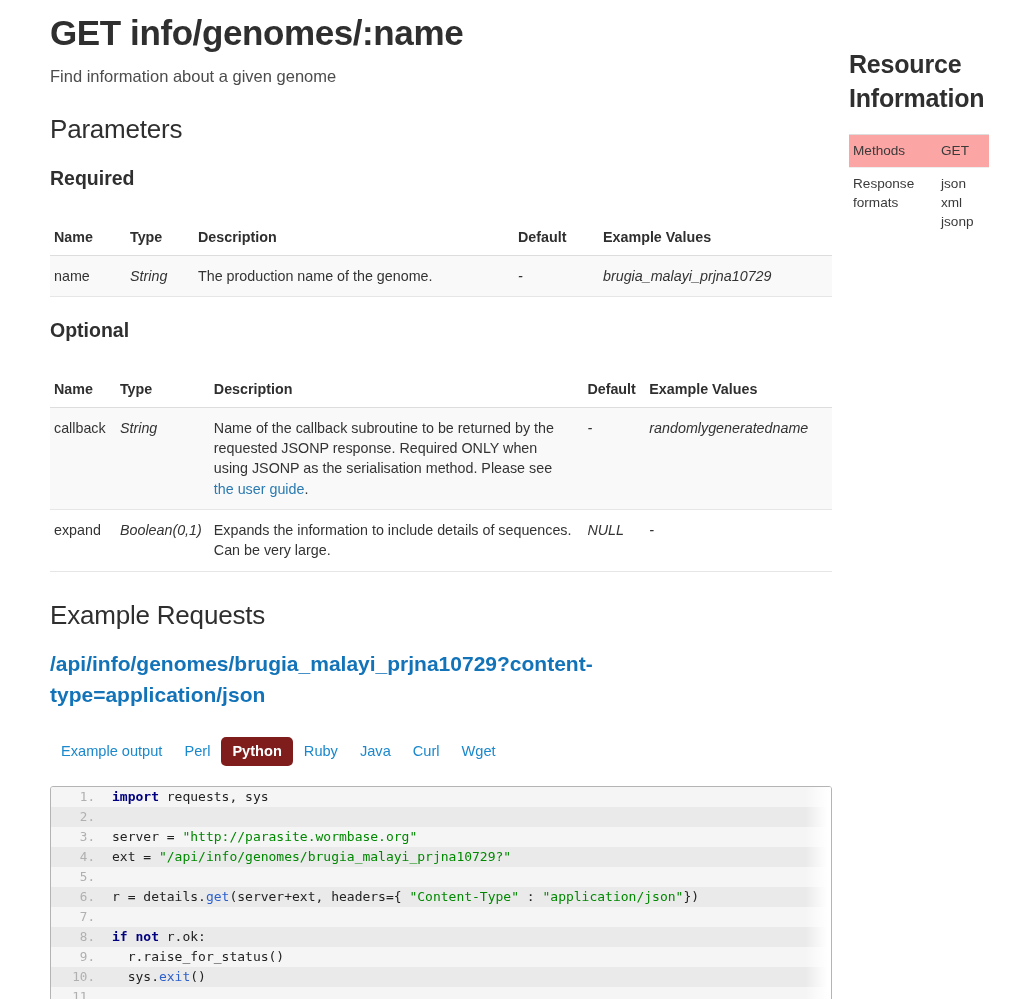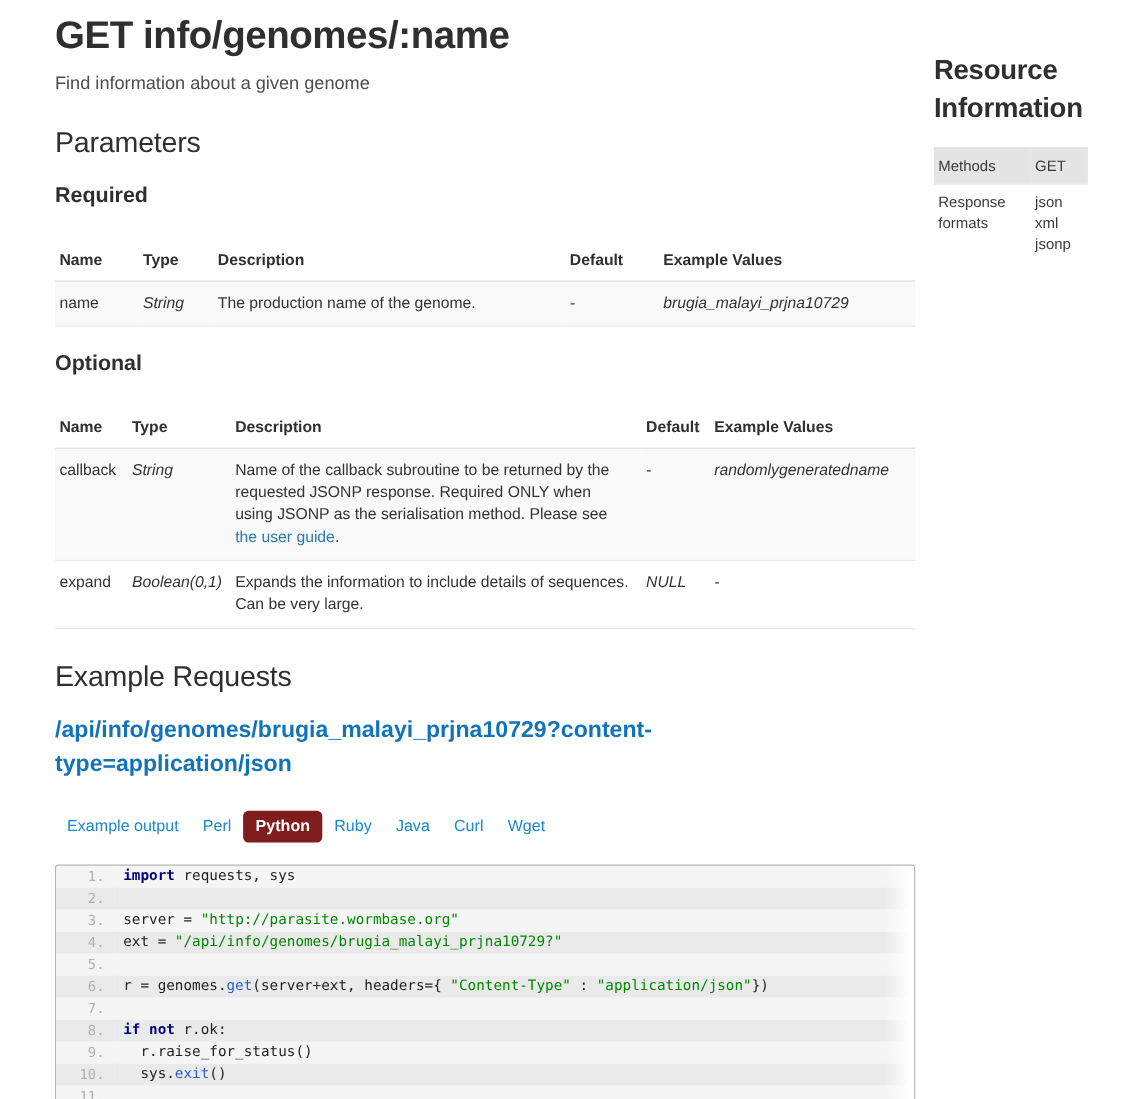--- a/index.html
+++ b/index.html
@@ -134,21 +134,21 @@
     margin-top: 18px;
     font-size: 13.6px;
   }
   table.resource-info td {
     padding: 7px 4px 7px 4px;
     vertical-align: top;
     color: #3a3a3a;
     line-height: 1.38;
   }
   table.resource-info tr.shaded td {
-    background: #e5e5e5;
+    background: #fca5a5;
     border-top: 1px solid #dddddd;
     border-bottom: 1px solid #eeeeee;
   }
   table.resource-info td.ri-key { width: 80px; }
 
   
   a.example-url {
     display: block;
     color: #1273b8;
     font-size: 21px;
@@ -352,21 +352,21 @@
               <tr class="even">
                 <td class="ln">4.</td>
                 <td class="src"><span class="tk-pln">ext = </span><span class="tk-str">"/api/info/genomes/brugia_malayi_prjna10729?"</span></td>
               </tr>
               <tr class="odd">
                 <td class="ln">5.</td>
                 <td class="src"> </td>
               </tr>
               <tr class="even">
                 <td class="ln">6.</td>
-                <td class="src"><span class="tk-pln">r = genomes.</span><span class="tk-fn">get</span><span class="tk-pln">(server+ext, headers={ </span><span class="tk-str">"Content-Type"</span><span class="tk-pln"> : </span><span class="tk-str">"application/json"</span><span class="tk-pln">})</span></td>
+                <td class="src"><span class="tk-pln">r = details.</span><span class="tk-fn">get</span><span class="tk-pln">(server+ext, headers={ </span><span class="tk-str">"Content-Type"</span><span class="tk-pln"> : </span><span class="tk-str">"application/json"</span><span class="tk-pln">})</span></td>
               </tr>
               <tr class="odd">
                 <td class="ln">7.</td>
                 <td class="src"> </td>
               </tr>
               <tr class="even">
                 <td class="ln">8.</td>
                 <td class="src"><span class="tk-kw">if</span><span class="tk-pln"> </span><span class="tk-kw">not</span><span class="tk-pln"> r.ok:</span></td>
               </tr>
               <tr class="odd">

